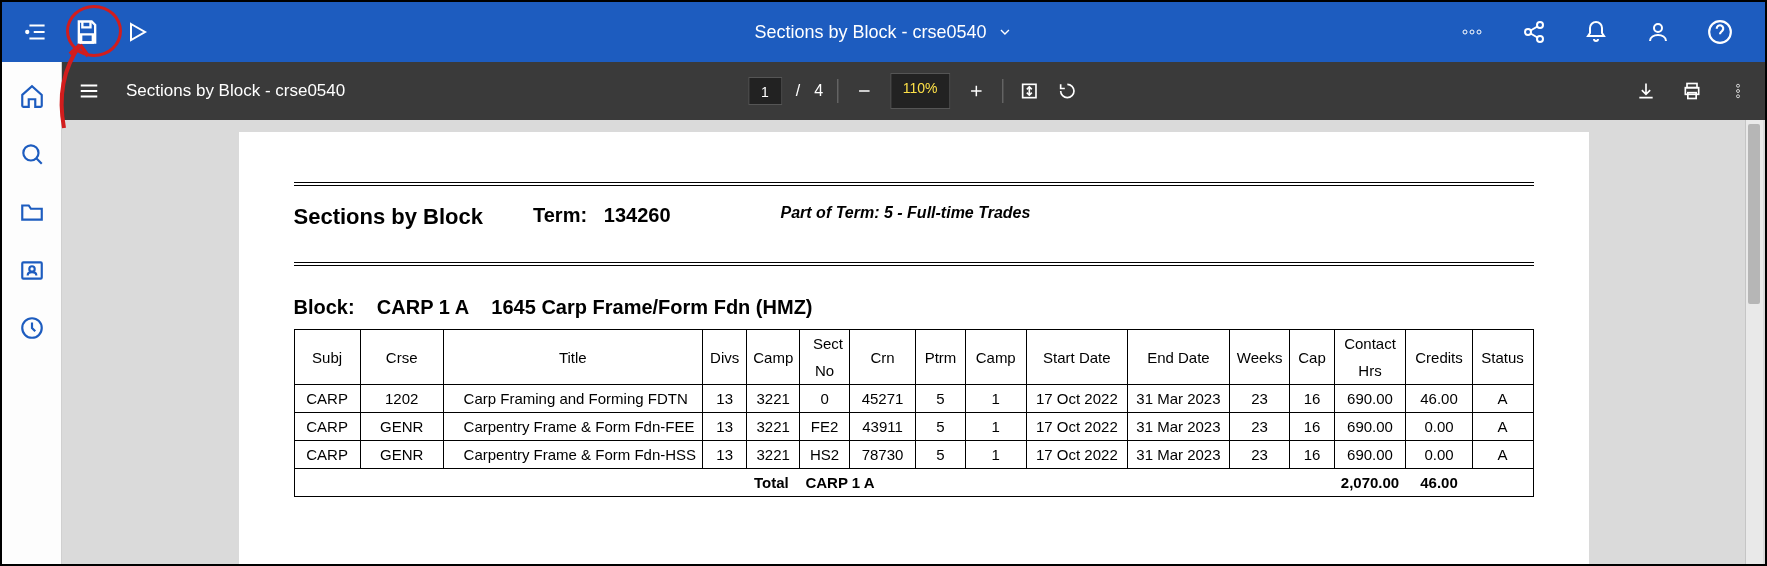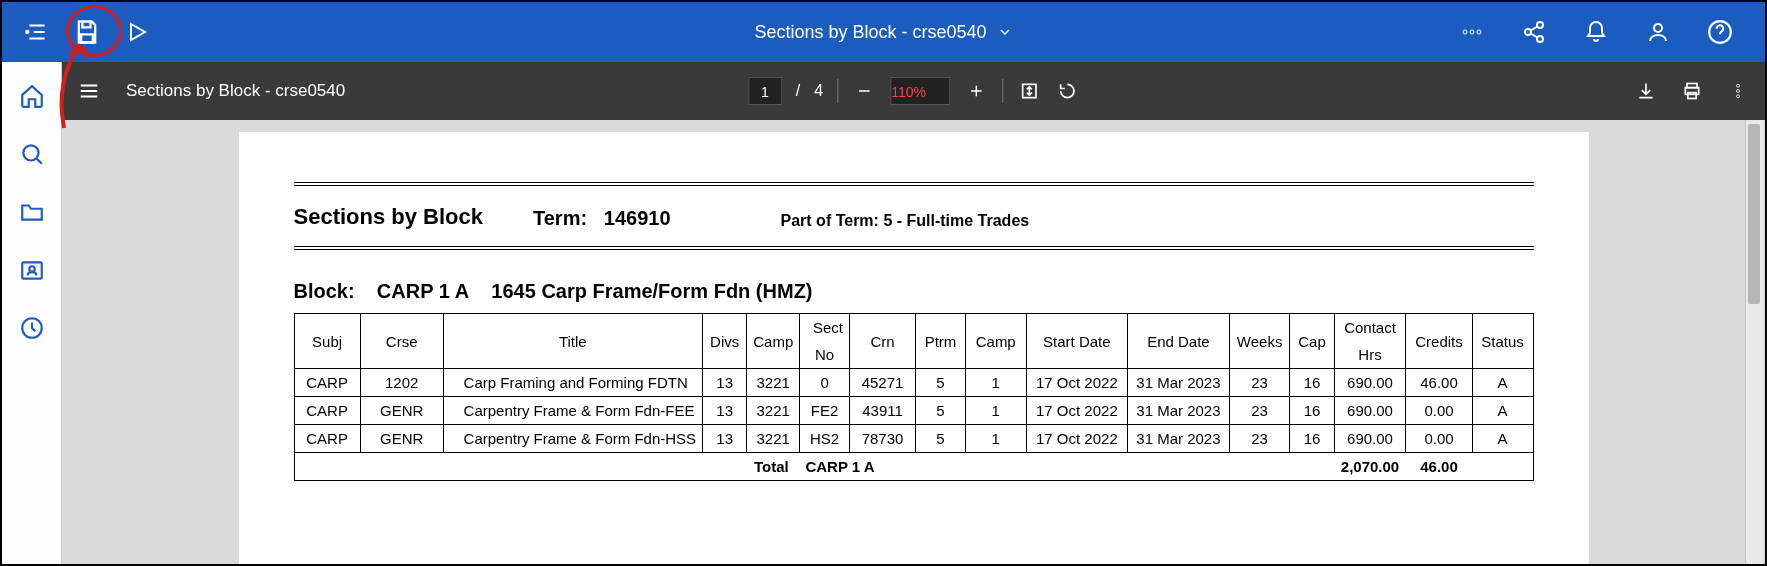--- a/index.html
+++ b/index.html
@@ -68,21 +68,21 @@
       color: #fff;
       display: flex;
       align-items: center;
       padding: 0 15px;
       font-size: 16px;
     }
     .pdf-toolbar .hamburger { margin-right: 25px; cursor: pointer; }
     .pdf-title { font-size: 17px; }
     .pdf-center { position: absolute; left: 50%; transform: translateX(-50%); display: flex; align-items: center; gap: 14px; }
     .page-box { background: #222; color: #fff; width: 34px; height: 28px; text-align: center; line-height: 28px; border: 1px solid #555; font-size: 14px; }
-    .zoom-box { background: #222; color: #ef4444; width: 60px; height: 28px; line-height: 28px; border: 1px solid #555; font-size: 14px; }
+    .zoom-box { background: #222; color: #fde047; width: 60px; height: 36px; text-align: center; line-height: 28px; border: 1px solid #555; font-size: 14px; }
     .tb-sep { width: 1px; height: 24px; background: #777; }
     .tb-icon { width: 24px; height: 24px; display:flex; align-items:center; justify-content:center; cursor:pointer; }
     .pdf-right { margin-left: auto; display: flex; gap: 22px; }
 
     
     .doc-area { flex: 1; overflow: hidden; position: relative; padding: 12px 20px 0 20px; }
     .scrollbar-track {
       position: absolute; right: 2px; top: 0; bottom: 0; width: 18px;
       background: #e9e9e9; border-left: 1px solid #c5c5c5;
     }
@@ -94,24 +94,24 @@
       background: #fff;
       width: 1350px;
       margin: 0 auto;
       min-height: 800px;
       padding: 50px 55px 30px 55px;
       font-family: Arial, sans-serif;
       font-size: 15px;
       color: #000;
     }
     .rule-double { border-top: 3px double #000; border-bottom: none; margin-bottom: 18px; height: 4px; }
-    .report-head { display: flex; gap: 30px; align-items: flex-end; margin-bottom: 16px; }
+    .report-head { display: flex; gap: 30px; align-items: flex-start; margin-bottom: 32px; }
     .report-head .rh-title { font-weight: bold; font-size: 22px; }
     .report-head .rh-term { font-weight: bold; font-size: 20px; margin-left: 20px; }
-    .report-head .rh-pot { font-weight: bold; font-size: 16px; margin-left: 80px; }
+    .report-head .rh-pot { font-weight: bold; font-size: 16px; margin-left: 80px; font-style: italic; }
     .block-line { font-size: 20px; margin-bottom: 10px; }
     .block-line b { font-weight: bold; }
     table.data {
       border-collapse: collapse;
       width: 100%;
       font-size: 15px;
       table-layout: fixed;
     }
     table.data th, table.data td {
       border: 1.5px solid #000;
@@ -294,21 +294,21 @@
       </div>
     </div>
 
     <div class="doc-area">
       <div class="page">
         <div class="rule-double" style="border-top:4px double #000; height:0;"></div>
         <div class="report-head">
           <span class="rh-title">Sections by Block</span>
           <span class="rh-term">
             <span>Term:</span>&nbsp;&nbsp;
-            <span>146910</span>
+            <span>134260</span>
           </span>
           <span class="rh-pot">
             <span>Part of Term:</span>
             <span>5 - Full-time Trades</span>
           </span>
         </div>
         <div class="rule-double" style="border-top:4px double #000; height:0; margin-bottom:30px;"></div>
 
         <div class="block-line">
           <b>Block:</b>&nbsp;&nbsp;&nbsp;

